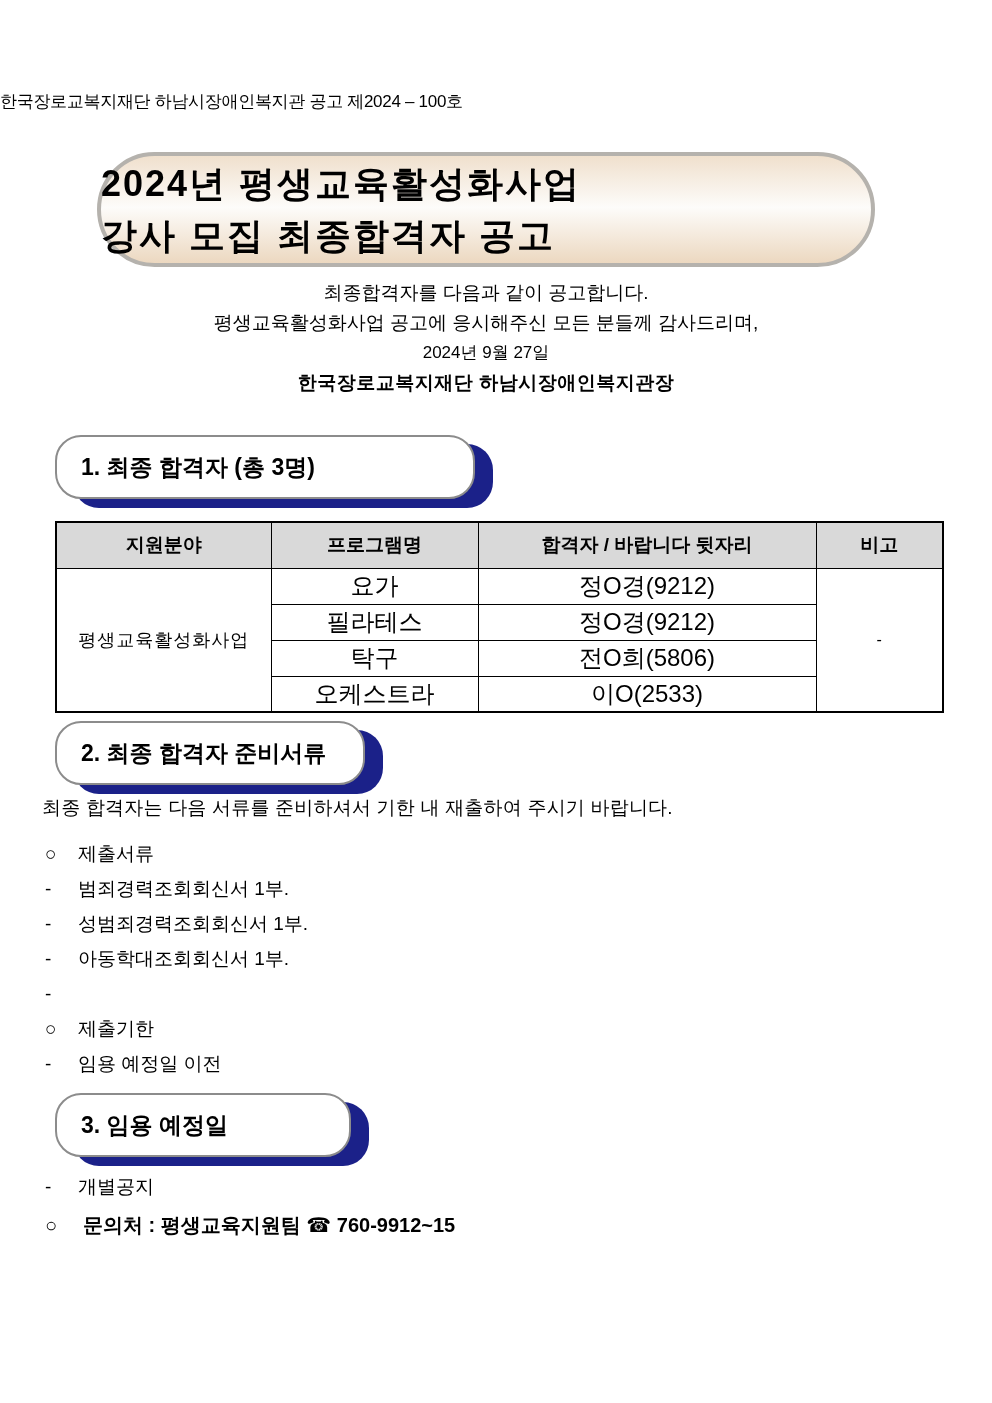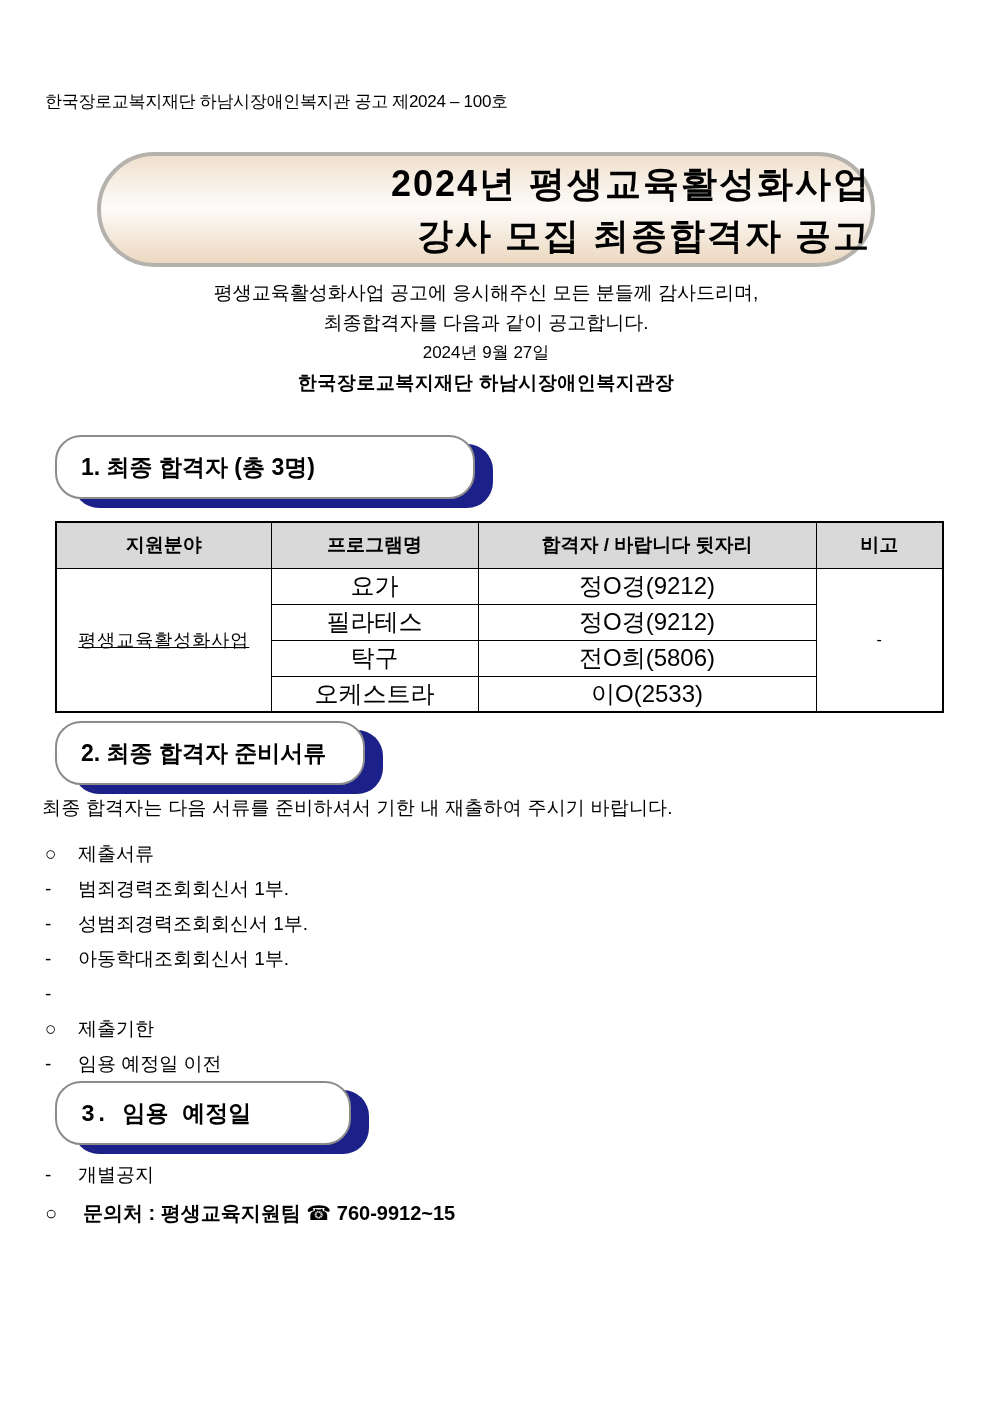--- a/index.html
+++ b/index.html
@@ -12,35 +12,34 @@
   .page {
     position: relative;
     width: 992px; height: 1403px;
     padding-top: 92px;
     overflow: hidden;
     background: #ffffff;
   }
 
   
   .doc-number {
-    margin-left: 45px;
     font-size: 17px;
     line-height: 20px;
     letter-spacing: -0.3px;
   }
 
   
   .banner {
     margin: 40px 0 0 97px;
     width: 778px; height: 115px;
     border: 4px solid #b5b2ad;
     border-radius: 60px;
     background: linear-gradient(180deg, #f0e0cd 0%, #fdfcfa 48%, #ecd8c0 100%);
     display: flex; flex-direction: column;
-    justify-content: center; align-items: flex-end;
+    justify-content: center; align-items: flex-start;
     gap: 12px;
   }
   .banner-line {
     font-size: 36px; font-weight: bold;
     line-height: 40px; letter-spacing: 2px;
     white-space: nowrap;
   }
 
   
   .intro { width: 778px; margin: 11px 0 0 97px; text-align: center; }
@@ -57,21 +56,21 @@
     border: 2px solid #8c8c8c;
     border-radius: 26px;
     box-shadow: 18px 9px 0 0 #1b2189;
     display: flex; align-items: center;
     padding-left: 24px;
     font-size: 23px; font-weight: bold;
     white-space: nowrap;
   }
   .pill-1 { margin-top: 37px; width: 420px; }
   .pill-2 { margin-top: 8px;  width: 310px; }
-  .pill-3 { margin-top: 0;    width: 296px; font-family: Liberation Mono, monospace; }
+  .pill-3 { margin-top: 12px;    width: 296px; }
 
   
   .results-table {
     margin: 22px 0 0 55px;
     width: 887px;
     border-collapse: collapse;
     table-layout: fixed;
     border: 2px solid #000;
     padding-left: 32px;
   }
@@ -80,21 +79,21 @@
     text-align: center; vertical-align: middle;
     padding: 0;
     overflow: hidden;
   }
   .results-table th {
     height: 46px;
     background: #d9d9d9;
     font-size: 19px; font-weight: bold;
   }
   .results-table td { height: 36px; font-size: 24px; }
-  .results-table td.cat-cell  { font-size: 18px; letter-spacing: 1px; text-decoration: underline; }
+  .results-table td.cat-cell  { font-size: 18px; letter-spacing: 1px; }
   .results-table td.note-cell { font-size: 16px; }
 
   
   .prep-intro {
     margin: 9px 0 0 42px;
     font-size: 19px; line-height: 28px;
     letter-spacing: 0.2px;
   }
   .line {
     margin-left: 45px;
@@ -124,22 +123,22 @@
 <div class="page">
 
   <div class="doc-number">한국장로교복지재단 하남시장애인복지관 공고 제2024 – 100호</div>
 
   <div class="banner">
     <div class="banner-line">2024년 평생교육활성화사업</div>
     <div class="banner-line">강사 모집 최종합격자 공고</div>
   </div>
 
   <div class="intro">
+    <div class="intro-line">최종합격자를 다음과 같이 공고합니다.</div>
     <div class="intro-line">평생교육활성화사업 공고에 응시해주신 모든 분들께 감사드리며,</div>
-    <div class="intro-line">최종합격자를 다음과 같이 공고합니다.</div>
     <div class="intro-date">2024년 9월 27일</div>
     <div class="intro-signer">한국장로교복지재단 하남시장애인복지관장</div>
   </div>
 
   <div class="section-pill pill-1">1. 최종 합격자 (총 3명)</div>
 
   <table class="results-table">
     <colgroup>
       <col style="width:215px">
         <col style="width:207px">

